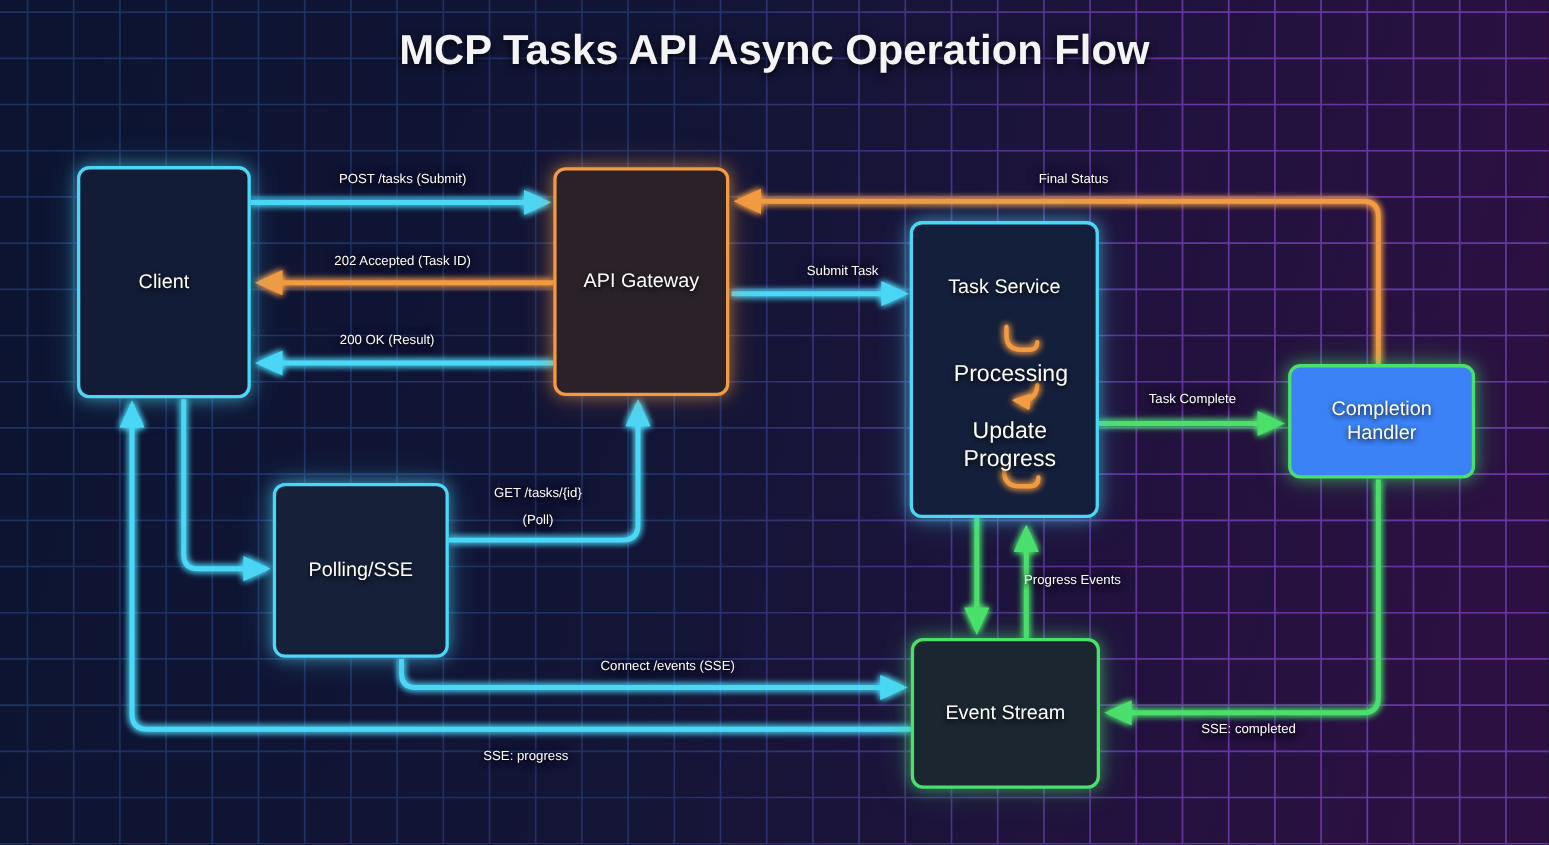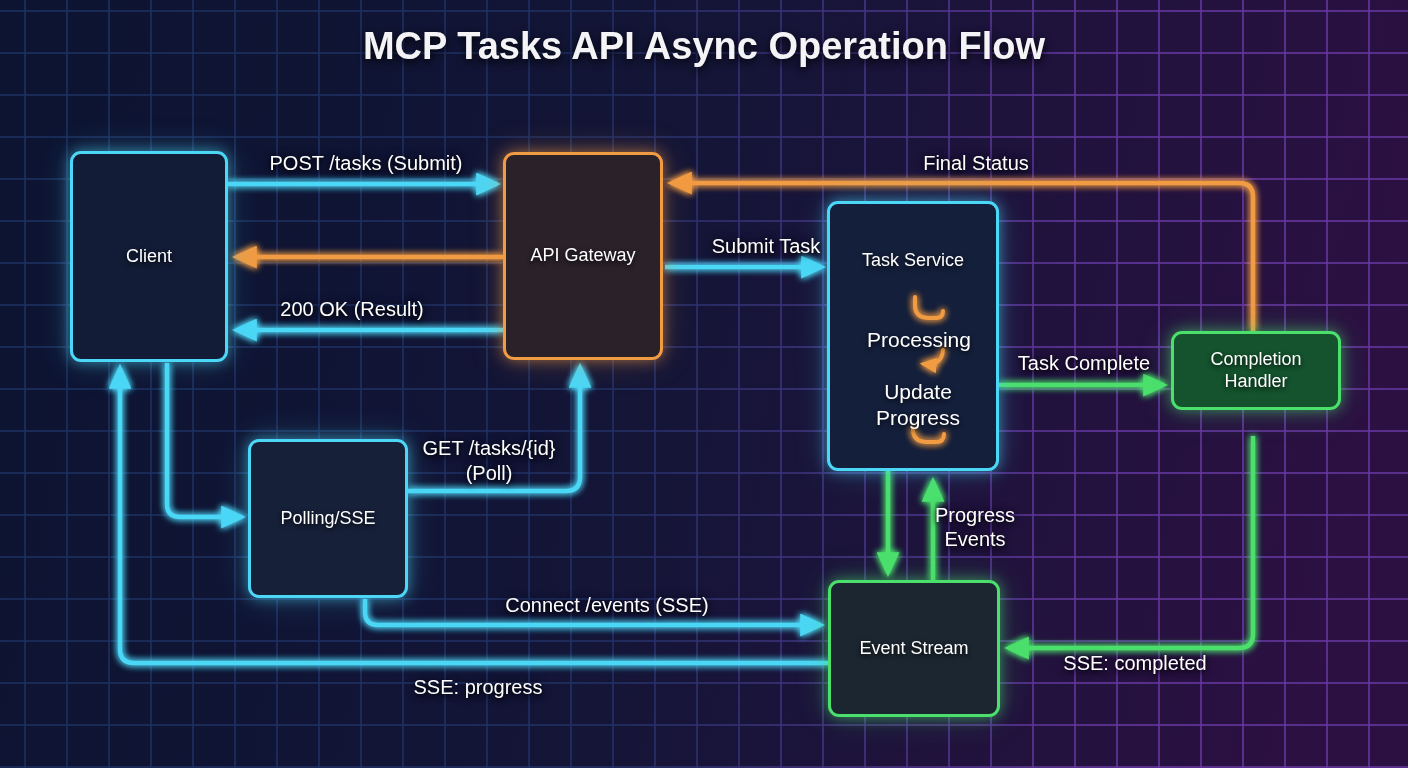--- a/index.html
+++ b/index.html
@@ -15,37 +15,37 @@
         display:flex;align-items:center;justify-content:center;color:#fff;}
   .nlabel{color:#fff;font-size:18px;text-align:center;line-height:1.22;
           text-shadow:0 2px 5px rgba(0,0,0,.85);}
 
   .n-client{left:70px;top:151px;width:158px;height:211px;background:#131c36;border-color:#4cd7f6;
             box-shadow:0 0 14px rgba(76,215,246,.55),0 0 34px rgba(76,215,246,.22);}
   .n-gateway{left:503px;top:152px;width:160px;height:208px;background:#2a2129;border-color:#f19b43;
             box-shadow:0 0 14px rgba(241,155,67,.55),0 0 34px rgba(241,155,67,.22);}
   .n-task{left:827px;top:201px;width:172px;height:270px;background:#141f3b;border-color:#4cd7f6;
             box-shadow:0 0 14px rgba(76,215,246,.55),0 0 34px rgba(76,215,246,.22);}
-  .n-completion{left:1171px;top:331px;width:170px;height:79px;background:#14532d;border-color:#4be06c;
+  .n-completion{left:1171px;top:331px;width:170px;height:104px;background:#3b82f6;border-color:#4be06c;
             box-shadow:0 0 14px rgba(75,224,108,.55),0 0 34px rgba(75,224,108,.22);}
   .n-polling{left:248px;top:439px;width:160px;height:159px;background:#162039;border-color:#4cd7f6;
             box-shadow:0 0 14px rgba(76,215,246,.55),0 0 34px rgba(76,215,246,.22);}
   .n-events{left:828px;top:580px;width:172px;height:137px;background:#1b2630;border-color:#4be06c;
             box-shadow:0 0 14px rgba(75,224,108,.55),0 0 34px rgba(75,224,108,.22);}
 
   .n-task{align-items:flex-start;}
   .task-inner{position:relative;width:100%;height:100%;}
   .task-title{position:absolute;left:50%;top:57px;transform:translate(-50%,-50%);white-space:nowrap;}
   .task-step1{position:absolute;left:89px;top:136px;transform:translate(-50%,-50%);font-size:21px;
               color:#fff;white-space:nowrap;text-shadow:0 2px 5px rgba(0,0,0,.85);}
   .task-step2{position:absolute;left:88px;top:201px;transform:translate(-50%,-50%);width:110px;
               font-size:21px;color:#fff;text-align:center;line-height:1.25;text-shadow:0 2px 5px rgba(0,0,0,.85);}
   .task-glyphs{position:absolute;left:0;top:0;}
 
-  .elabel{position:absolute;transform:translate(-50%,-50%);color:#fff;font-size:20px;
+  .elabel{position:absolute;transform:translate(-50%,-50%);color:#fff;font-size:12px;
           white-space:nowrap;text-align:center;line-height:1.2;
           text-shadow:0 2px 5px rgba(0,0,0,.9),0 0 10px rgba(0,0,0,.6);}
   .wrap{white-space:normal;}
 </style>
 </head>
 <body>
 
 <div class="stage">
 
   <svg width="1408" height="768" viewBox="0 0 1408 768">
@@ -253,20 +253,21 @@
 
   <div class="node n-polling">
     <div class="nlabel">Polling/SSE</div>
   </div>
 
   <div class="node n-events">
     <div class="nlabel">Event Stream</div>
   </div>
 
   <div class="elabel" style="left:366px;top:163px;">POST /tasks (Submit)</div>
+  <div class="elabel" style="left:366px;top:237px;">202 Accepted (Task ID)</div>
   <div class="elabel" style="left:352px;top:309px;">200 OK (Result)</div>
   <div class="elabel" style="left:744px;top:246px;margin-left:22px;">Submit Task</div>
   <div class="elabel" style="left:976px;top:163px;">Final Status</div>
   <div class="elabel" style="left:1084px;top:363px;text-align:right;">Task Complete</div>
   <div class="elabel" style="left:489px;top:448px;">GET /tasks/{id}</div>
   <div class="elabel" style="left:489px;top:473px;">(Poll)</div>
   <div class="elabel wrap" style="left:975px;top:527px;width:110px;">Progress Events</div>
   <div class="elabel" style="left:607px;top:605px;">Connect /events (SSE)</div>
   <div class="elabel" style="left:1135px;top:627px;margin-top:36px;">SSE: completed</div>
   <div class="elabel" style="left:478px;top:687px;">SSE: progress</div>

